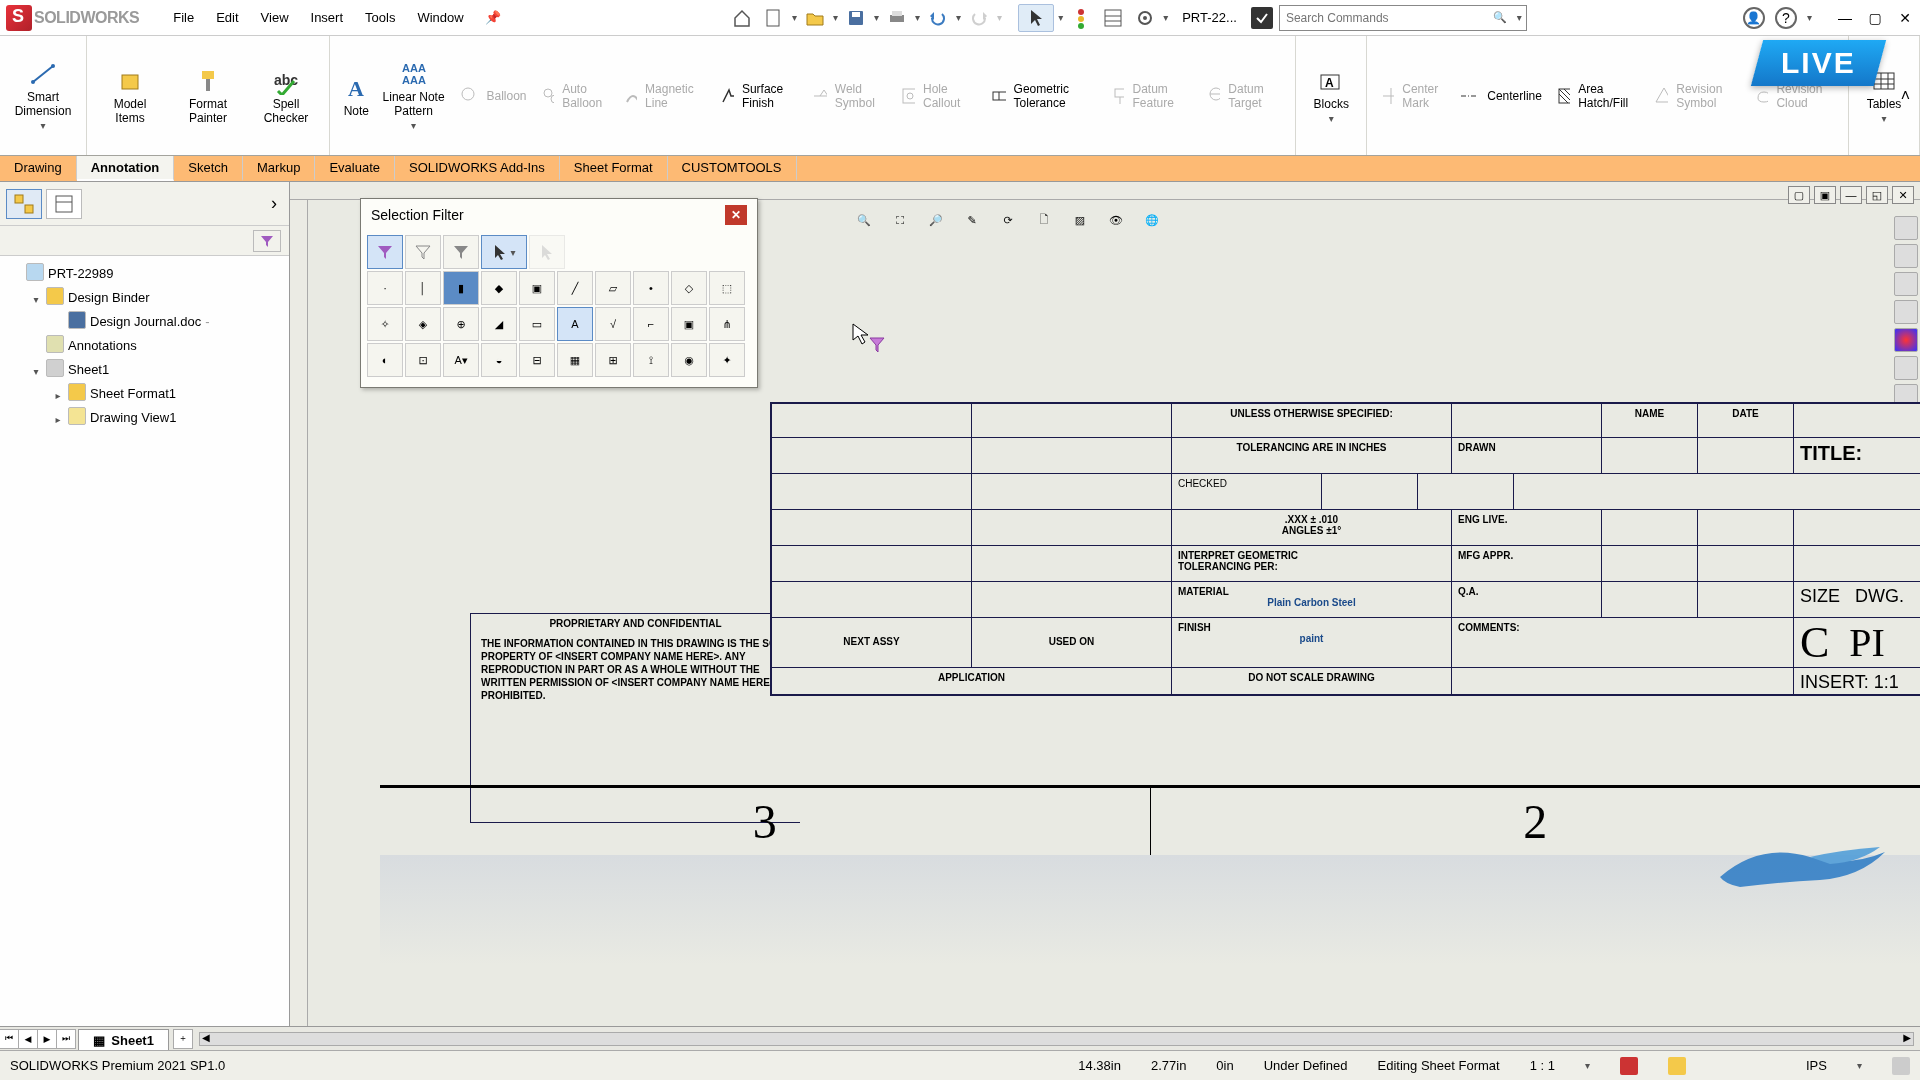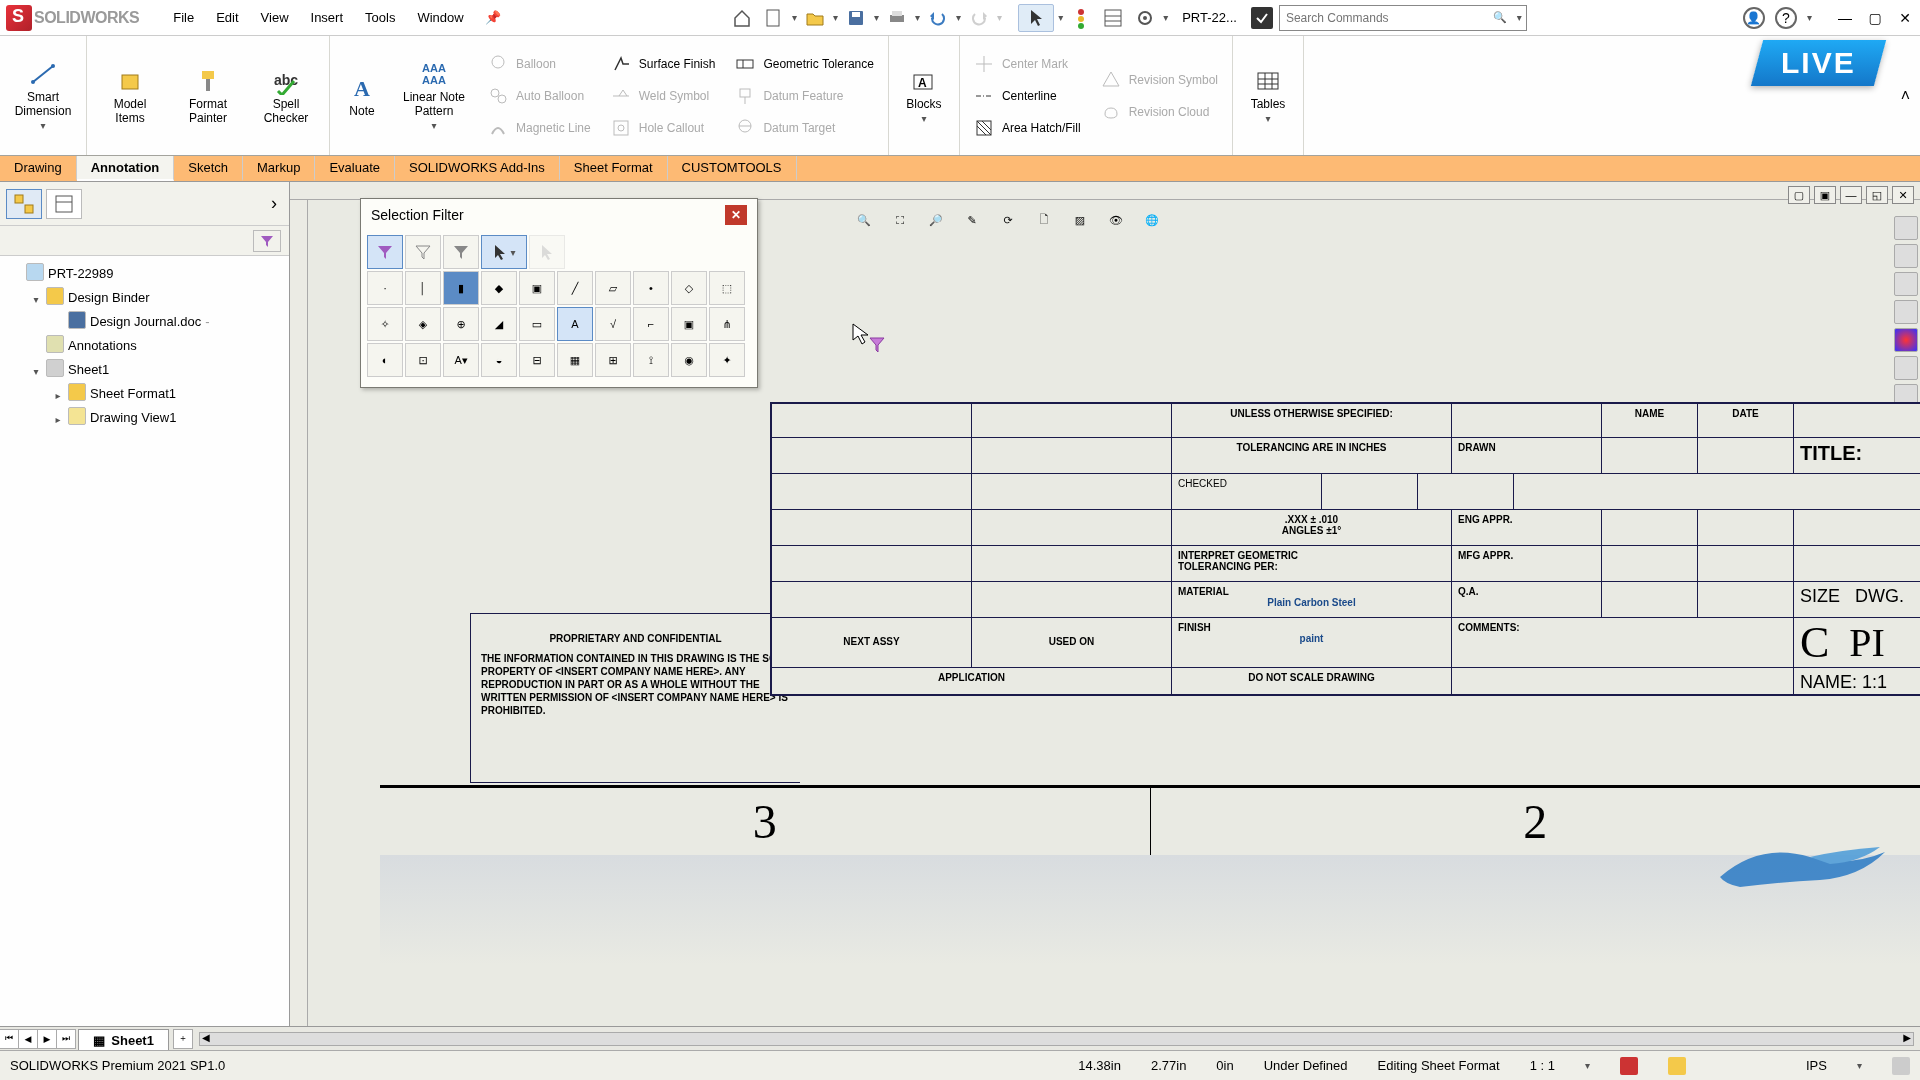--- a/index.html
+++ b/index.html
@@ -23,21 +23,21 @@
 .search-icon { padding: 0 6px; color: #555; }
 .titlebar-right { display: flex; gap: 10px; align-items: center; }
 .win-btns { display: flex; gap: 12px; margin-left: 14px; }
 .win-btn { width: 18px; height: 18px; display: flex; align-items: center; justify-content: center; font-size: 14px; }
 
 
 .ribbon { height: 120px; background: #fefefe; border-bottom: 1px solid #a3a39d; display: flex; position: relative; }
 .ribbon-group { display: flex; border-right: 1px solid #d8d8d2; padding: 0px 4px; }
 .ribbon-btn-lg { display: flex; flex-direction: column; align-items: center; justify-content: center; width: 78px; padding: 4px 2px; text-align: center; font-size: 12px; gap: 2px; }
 .ribbon-btn-lg .ico { width: 28px; height: 28px; }
-.ribbon-col { display: flex; flex-direction: column; justify-content: center; gap: 2px; padding: 0 4px; }
+.ribbon-col { display: flex; flex-direction: row; justify-content: center; gap: 2px; padding: 0 4px; }
 .ribbon-btn-sm { display: flex; align-items: center; gap: 8px; font-size: 12px; padding: 5px 6px; }
 .ribbon-btn-sm.disabled { color: #aaa; }
 .ribbon-btn-sm .ico { width: 20px; height: 20px; }
 .ribbon-collapse { position: absolute; right: 10px; top: 50%; transform: translateY(-50%); font-size: 16px; }
 
 
 .ribbon-tabs { height: 26px; background: #fdba74; display: flex; border-bottom: 1px solid #999; }
 .ribbon-tab { padding: 4px 14px; font-size: 13px; border-right: 1px solid #ccc; border-bottom: 2px solid transparent; }
 .ribbon-tab.active { font-weight: bold; background: #f4f4ef; border-bottom: 2px solid #fefefe; }
 
@@ -77,21 +77,21 @@
 .sel-row { display: flex; gap: 2px; margin-bottom: 2px; }
 .sel-btn { width: 36px; height: 34px; border: 1px solid #ccc; background: #f5f5ef; display:flex; align-items:center; justify-content:center; }
 .sel-btn.active { background: #d4e4f7; border-color: #5b8bc5; }
 .sel-btn.wide { width: 46px; }
 
 
 .sheet { position: absolute; left: 90px; right: 0; top: 220px; bottom: 80px; background: #e9eae3; }
 .titleblock { position: absolute; left: 390px; top: 0; right: 0; border: 2px solid #1a1a4a; border-right: none; background: #e9eae3; }
 .tb-row { display: flex; border-bottom: 1px solid #1a1a4a; }
 .tb-cell { border-right: 1px solid #1a1a4a; padding: 4px 6px; font-size: 10px; }
-.proprietary { position: absolute; left: 90px; top: 211px; width: 330px; border: 1px solid #1a1a4a; border-right:none; padding: 19px 10px; font-size: 10px; font-weight: bold; text-align: left; height:170px;}
+.proprietary { position: absolute; left: 90px; top: 211px; width: 330px; border: 1px solid #1a1a4a; border-right:none; padding: 4px 10px; font-size: 10px; font-weight: bold; text-align: left; height:210px;}
 .proprietary .hd { text-align: center; margin-bottom: 8px; }
 .zone-row { position: absolute; left: 0; right: 0; top: 383px; height: 70px; border-top: 3px solid #000; display: flex; }
 .zone { flex: 1; border-right: 1px solid #000; display: flex; align-items: center; justify-content: center; font-size: 48px; font-family: "Times New Roman", serif; }
 .eagle { position: absolute; right: 30px; top: 430px; width: 180px; height: 60px; opacity: .85; }
 .ground-grad { position: absolute; left: 0; right: 0; top: 453px; height: 110px; background: linear-gradient(#d8dcdf,#c9cccf00); }
 
 
 .live-badge { position: absolute; top: 40px; right: 40px; z-index: 60; }
 .live-tag { background: linear-gradient(#1fa9f4,#1477c9); color: #fff; font-weight: bold; font-size: 30px; padding: 6px 24px; transform: skewX(-15deg); letter-spacing: 2px; box-shadow: 0 2px 6px rgba(0,0,0,.3); }
 .live-tag span { display: inline-block; transform: skewX(15deg); }
@@ -648,21 +648,21 @@
           <div class="tb-cell" style="width:96px"></div>
           <div class="tb-cell" style="flex:1;border-right:none;border-top:none"></div>
         </div>
         <div class="tb-row" style="height:36px">
           <div class="tb-cell" style="width:200px"></div>
           <div class="tb-cell" style="width:200px"></div>
           <div class="tb-cell" style="width:280px;text-align:center;font-weight:bold;border-top:none;border-bottom:none">
             <div>.XXX  ± .010</div>
             <div>ANGLES ±1°</div>
           </div>
-          <div class="tb-cell" style="width:150px;font-weight:bold">ENG APPR.</div>
+          <div class="tb-cell" style="width:150px;font-weight:bold">ENG LIVE.</div>
           <div class="tb-cell" style="width:96px"></div>
           <div class="tb-cell" style="width:96px"></div>
           <div class="tb-cell" style="flex:1;border-right:none;border-top:none"></div>
         </div>
         <div class="tb-row" style="height:36px">
           <div class="tb-cell" style="width:200px"></div>
           <div class="tb-cell" style="width:200px"></div>
           <div class="tb-cell" style="width:280px;font-weight:bold;white-space:pre-line">INTERPRET GEOMETRIC
 TOLERANCING PER:</div>
           <div class="tb-cell" style="width:150px;font-weight:bold">MFG APPR.</div>
@@ -695,21 +695,21 @@
           <div class="tb-cell" style="width:342px;font-weight:bold">COMMENTS:</div>
           <div class="tb-cell" style="flex:1;border-right:none;display:flex;align-items:center;gap:20px">
              <span style="font-size:44px;font-family:serif">C</span>
              <span style="font-size:40px;font-family:serif">PI</span>
           </div>
         </div>
         <div class="tb-row" style="height:26px;border-bottom:none">
           <div class="tb-cell" style="width:400px;text-align:center;font-weight:bold">APPLICATION</div>
           <div class="tb-cell" style="width:280px;text-align:center;font-weight:bold">DO NOT SCALE DRAWING</div>
           <div class="tb-cell" style="width:342px"></div>
-          <div class="tb-cell" style="flex:1;border-right:none;font-size:18px">NAME: 1:1</div>
+          <div class="tb-cell" style="flex:1;border-right:none;font-size:18px">INSERT: 1:1</div>
         </div>
       </div>
       <div class="zone-row">
         <div class="zone">3</div>
         <div class="zone" style="border-right:none">2</div>
       </div>
       <div class="ground-grad"></div>
       <svg class="eagle" viewBox="0 0 180 60">
         <path d="M10 45 Q50 10 100 25 Q140 35 175 20 Q150 45 110 48 Q70 50 30 55 Q15 52 10 45 Z" fill="#2b7bc5"></path>
         <path d="M100 25 Q130 18 170 15 Q150 30 120 32 Z" fill="#4a9bd8"></path>

